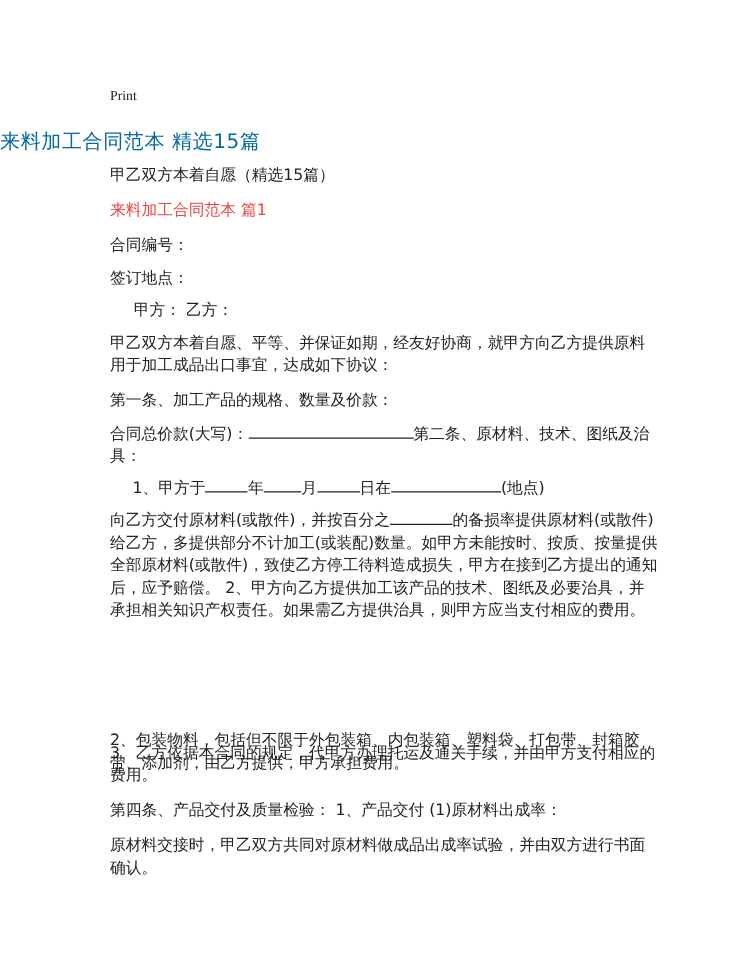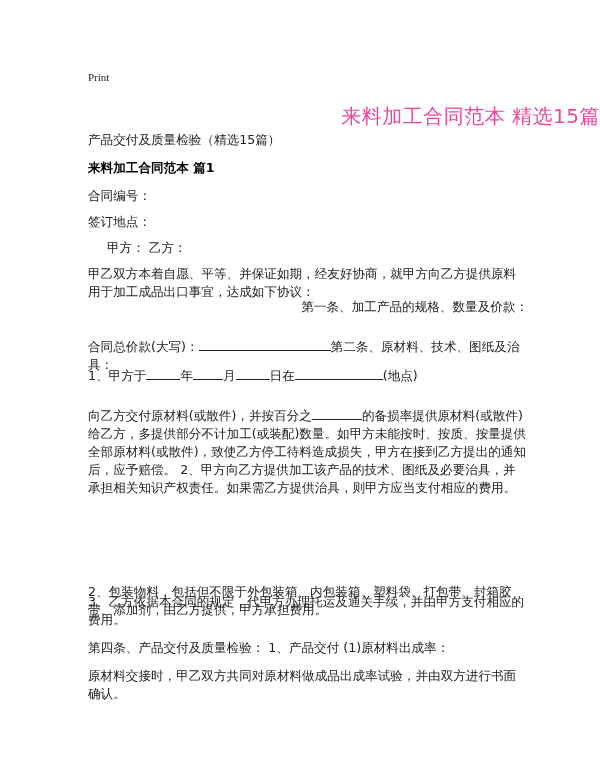--- a/index.html
+++ b/index.html
@@ -1,51 +1,51 @@
 <!DOCTYPE html>
 <html><head>
 <meta charset="utf-8">
 <style>
   html, body { margin: 0; padding: 0; background: #ffffff; }
   body { width: 600px; height: 776px; position: relative; overflow: hidden; color: #1a1a1a; }
   .page { position: absolute; left: 0; top: 0; width: 600px; height: 660px; background: #fff; }
   .print { position: absolute; left: 88px; top: 71px; font-family: "Liberation Serif", serif; font-size: 11px; color: #222; }
-  .title { position: absolute; left: 0; width: 600px; top: 103px; text-align: right; font-family: "DejaVu Sans", sans-serif; font-size: 20px; color: #ec4899; letter-spacing: 0.5px; }
+  .title { position: absolute; left: 0; width: 600px; top: 103px; text-align: left; font-family: "DejaVu Sans", sans-serif; font-size: 16px; color: #0369a1; letter-spacing: 0.5px; }
   .p { position: absolute; left: 88px; width: 440px; font-family: "DejaVu Sans", sans-serif; font-size: 12.6px; line-height: 18px; color: #222; margin: 0; }
-  .bold { font-weight: bold; color: #000000; }
+  .bold { font-weight: normal; color: #ef4444; }
   .u { display: inline-block; border-bottom: 1px solid #222; height: 13px; vertical-align: baseline; }
 </style>
 </head>
 <body>
 
 <div class="page">
 
   <div class="print">Print</div>
 
   <div class="title">来料加工合同范本 精选15篇</div>
 
-  <p class="p" style="top:131px;">产品交付及质量检验（精选15篇）</p>
+  <p class="p" style="top:131px;">甲乙双方本着自愿（精选15篇）</p>
 
   <p class="p bold" style="top:159px;">来料加工合同范本 篇1</p>
 
   <p class="p" style="top:187px;">合同编号：</p>
 
   <p class="p" style="top:213px;">签订地点：</p>
 
   <p class="p" style="top:239px;margin-left:19px;">甲方： 乙方：</p>
 
   <p class="p" style="top:265px;">甲乙双方本着自愿、平等、并保证如期，经友好协商，就甲方向乙方提供原料用于加工成品出口事宜，达成如下协议：</p>
 
-  <p class="p" style="top:298px;text-align:right;">第一条、加工产品的规格、数量及价款：</p>
+  <p class="p" style="top:311px;">第一条、加工产品的规格、数量及价款：</p>
 
   <p class="p" style="top:337px;">
     <span>合同总价款(大写)：</span><span class="u" style="width:132px;"></span><span>第二条、原材料、技术、图纸及治具：</span>
   </p>
 
-  <p class="p" style="top:366px;">
+  <p class="p" style="top:380px;margin-left:18px;">
     <span>1、甲方于</span><span class="u" style="width:34px;"></span><span>年</span><span class="u" style="width:30px;"></span><span>月</span><span class="u" style="width:34px;"></span><span>日在</span><span class="u" style="width:88px;"></span><span>(地点)</span>
   </p>
 
   <p class="p" style="top:406px;">
     <span>向乙方交付原材料(或散件)，并按百分之</span><span class="u" style="width:50px;"></span><span>的备损率提供原材料(或散件)给乙方，多提供部分不计加工(或装配)数量。如甲方未能按时、按质、按量提供全部原材料(或散件)，致使乙方停工待料造成损失，甲方在接到乙方提出的通知后，应予赔偿。 2、甲方向乙方提供加工该产品的技术、图纸及必要治具，并承担相关知识产权责任。如果需乙方提供治具，则甲方应当支付相应的费用。</span>
   </p>
 
 
   <p class="p" style="top:547px;margin-top:36px;">2、包装物料，包括但不限于外包装箱、内包装箱、塑料袋、打包带、封箱胶带、添加剂，由乙方提供，甲方承担费用。</p>
 

